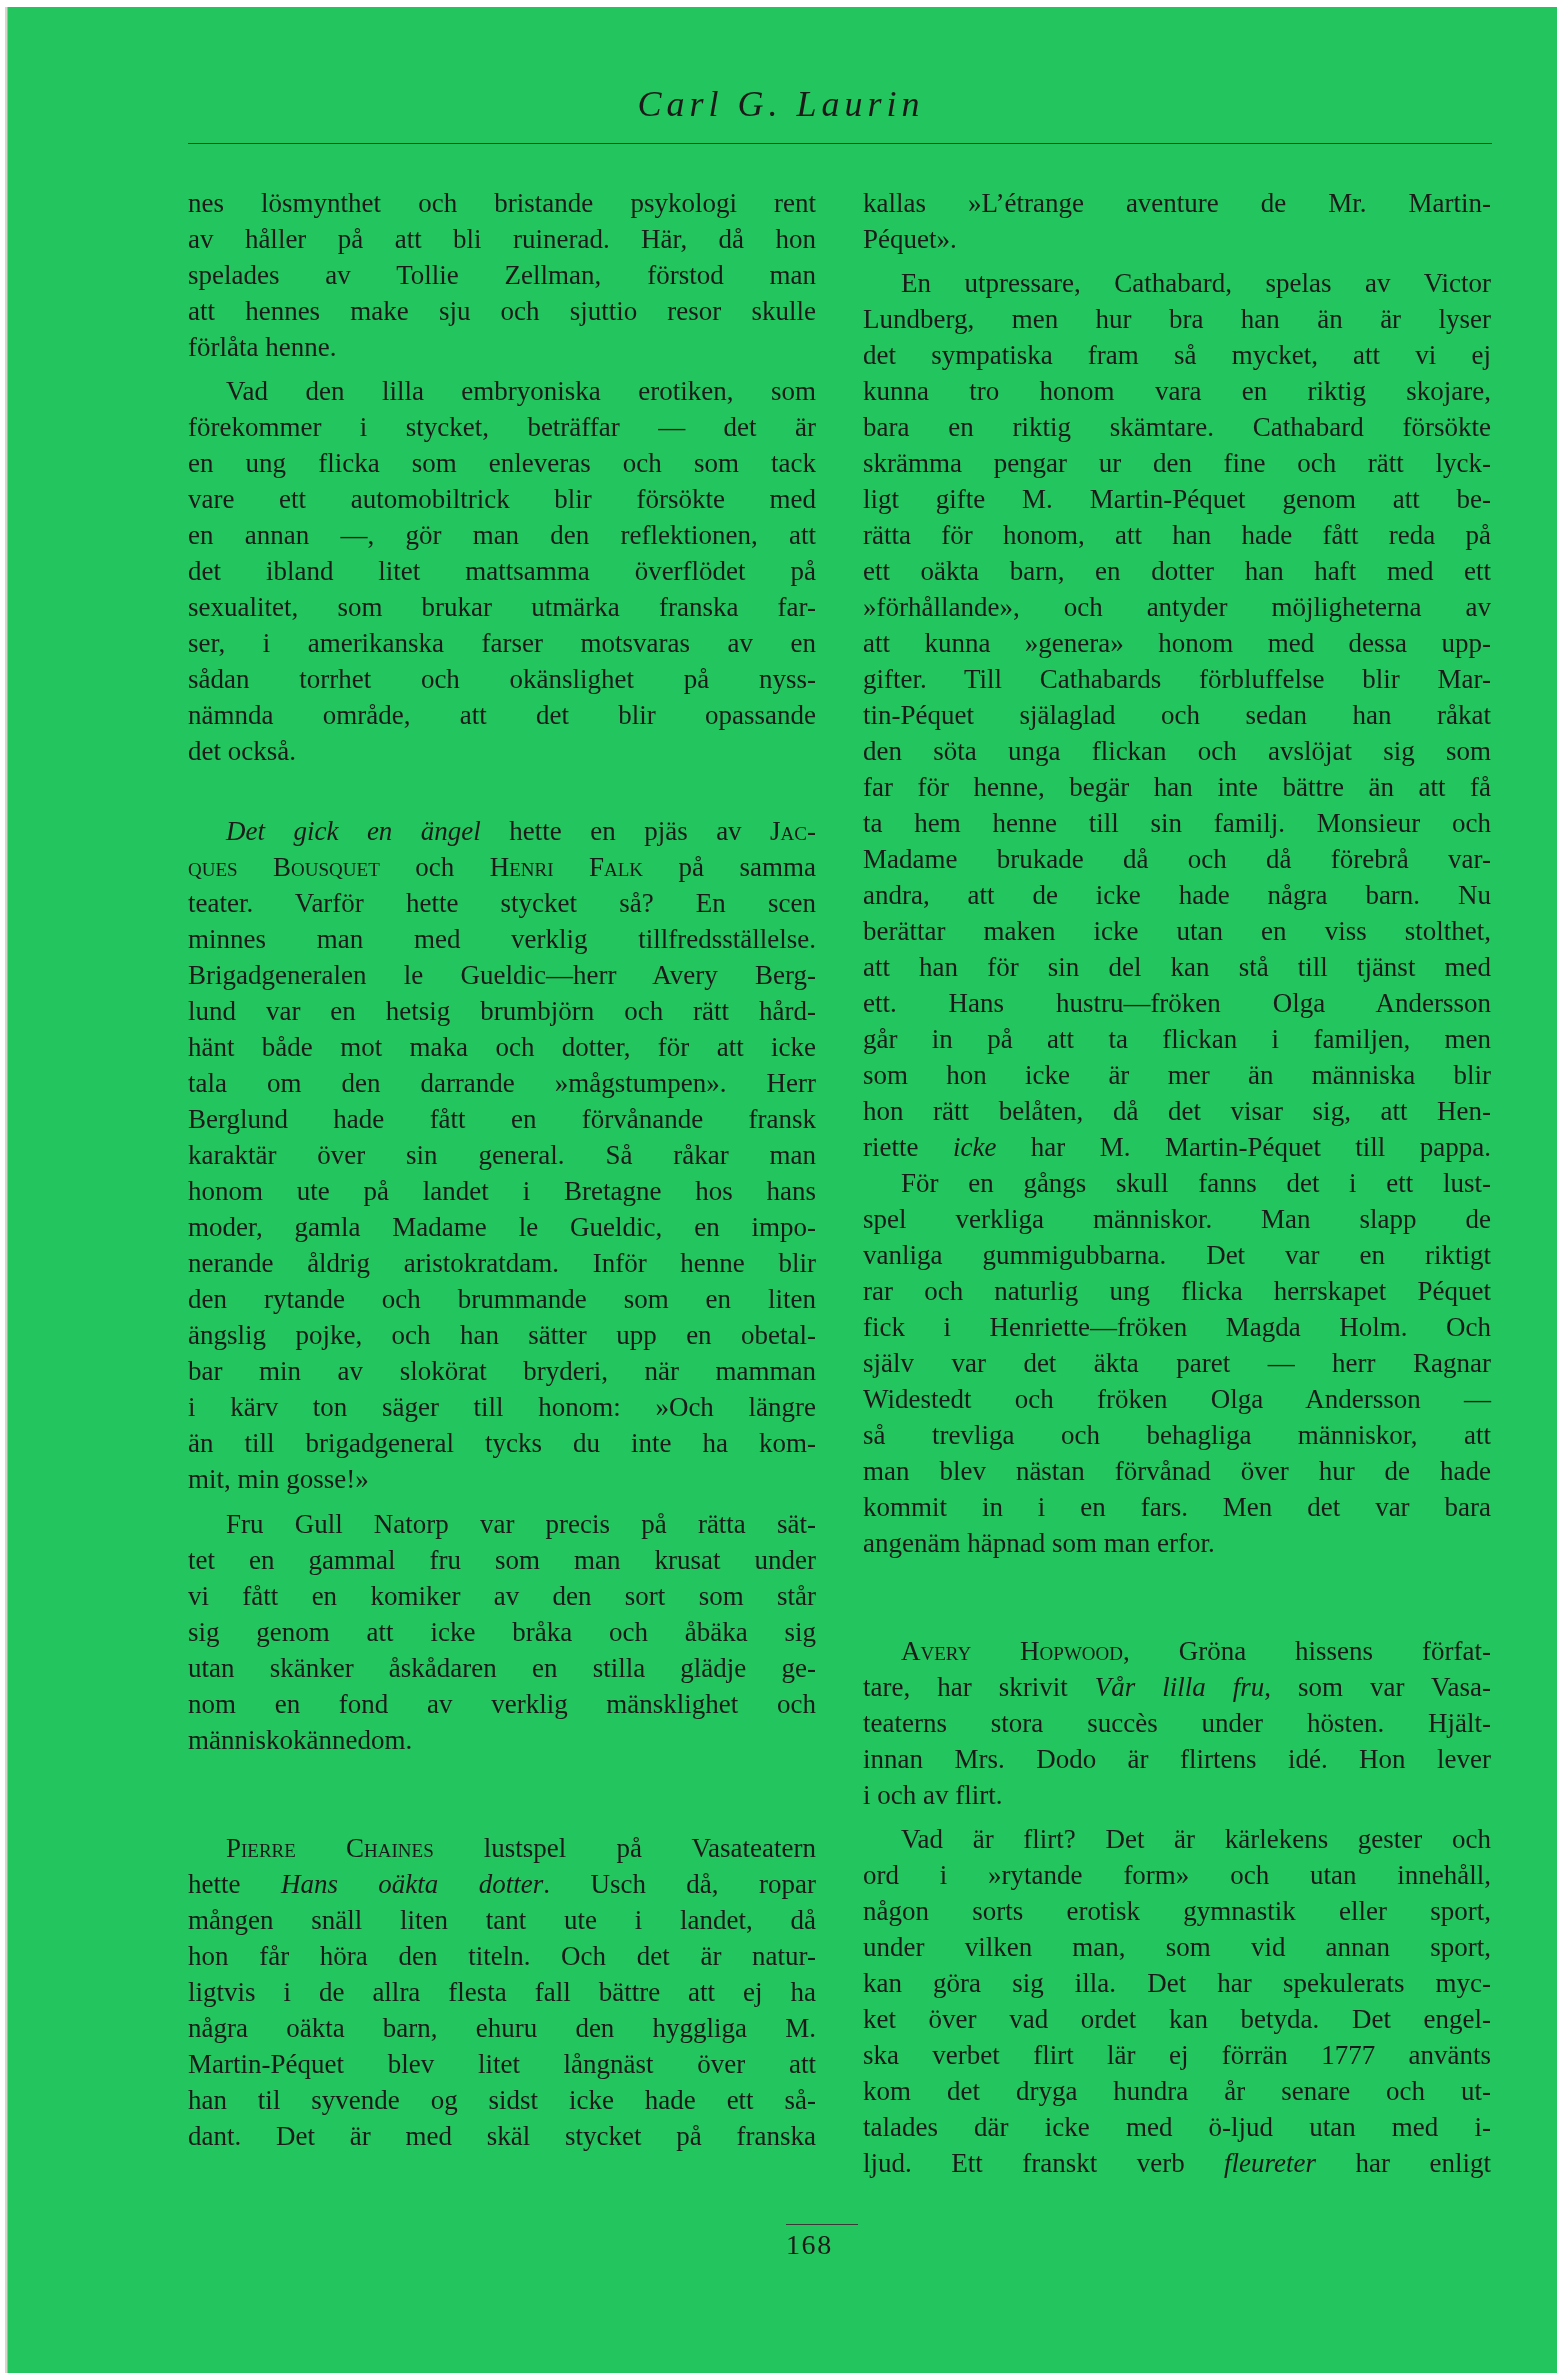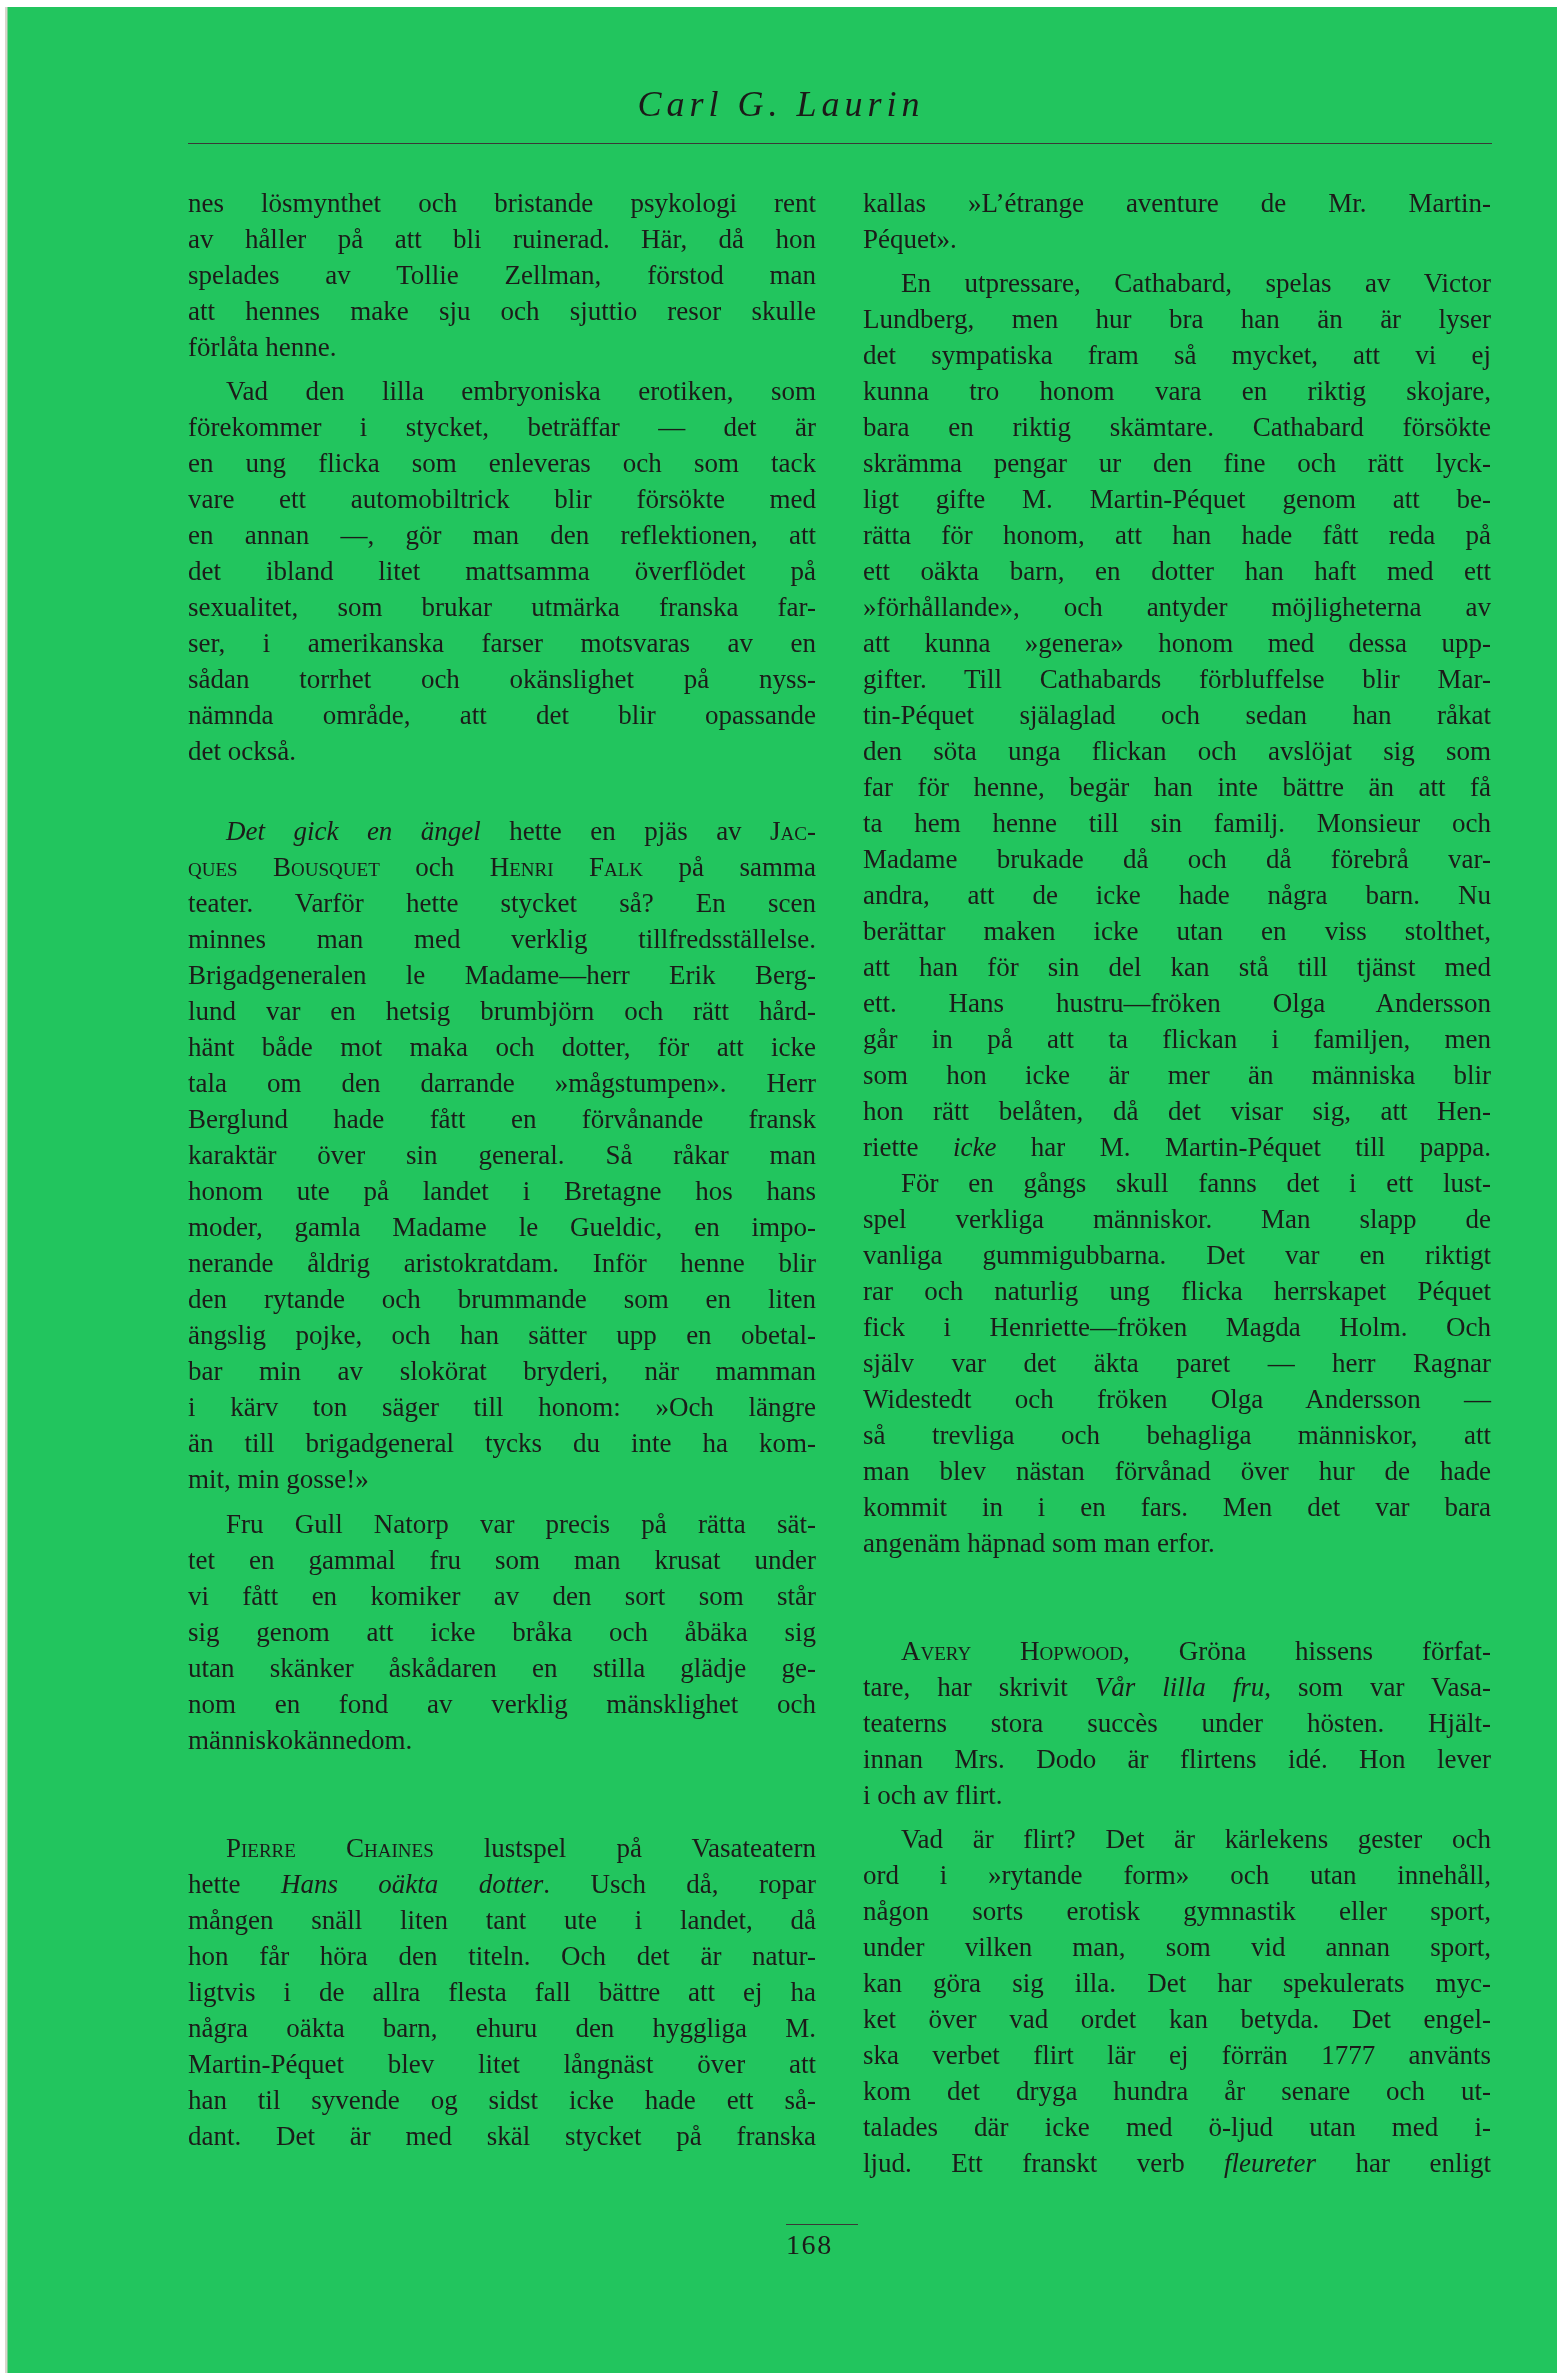--- a/index.html
+++ b/index.html
@@ -74,21 +74,21 @@
       <span class="line">nämnda område, att det blir opassande</span>
       <span class="line last">det också.</span>
     </div>
     <div class="gap"></div>
       <div class="gap-sm"></div>
     <div>
       <span class="line indent"><em>Det gick en ängel</em><span> hette en pjäs av </span><span class="sc">Jac-</span></span>
       <span class="line"><span class="sc">ques Bousquet</span><span> och </span><span class="sc">Henri Falk</span><span> på samma</span></span>
       <span class="line">teater. Varför hette stycket så? En scen</span>
       <span class="line">minnes man med verklig tillfredsställelse.</span>
-      <span class="line">Brigadgeneralen le Madame—herr Erik Berg-</span>
+      <span class="line">Brigadgeneralen le Gueldic—herr Avery Berg-</span>
       <span class="line">lund var en hetsig brumbjörn och rätt hård-</span>
       <span class="line">hänt både mot maka och dotter, för att icke</span>
       <span class="line">tala om den darrande »mågstumpen». Herr</span>
       <span class="line">Berglund hade fått en förvånande fransk</span>
       <span class="line">karaktär över sin general. Så råkar man</span>
       <span class="line">honom ute på landet i Bretagne hos hans</span>
       <span class="line">moder, gamla Madame le Gueldic, en impo-</span>
       <span class="line">nerande åldrig aristokratdam. Inför henne blir</span>
       <span class="line">den rytande och brummande som en liten</span>
       <span class="line">ängslig pojke, och han sätter upp en obetal-</span>

